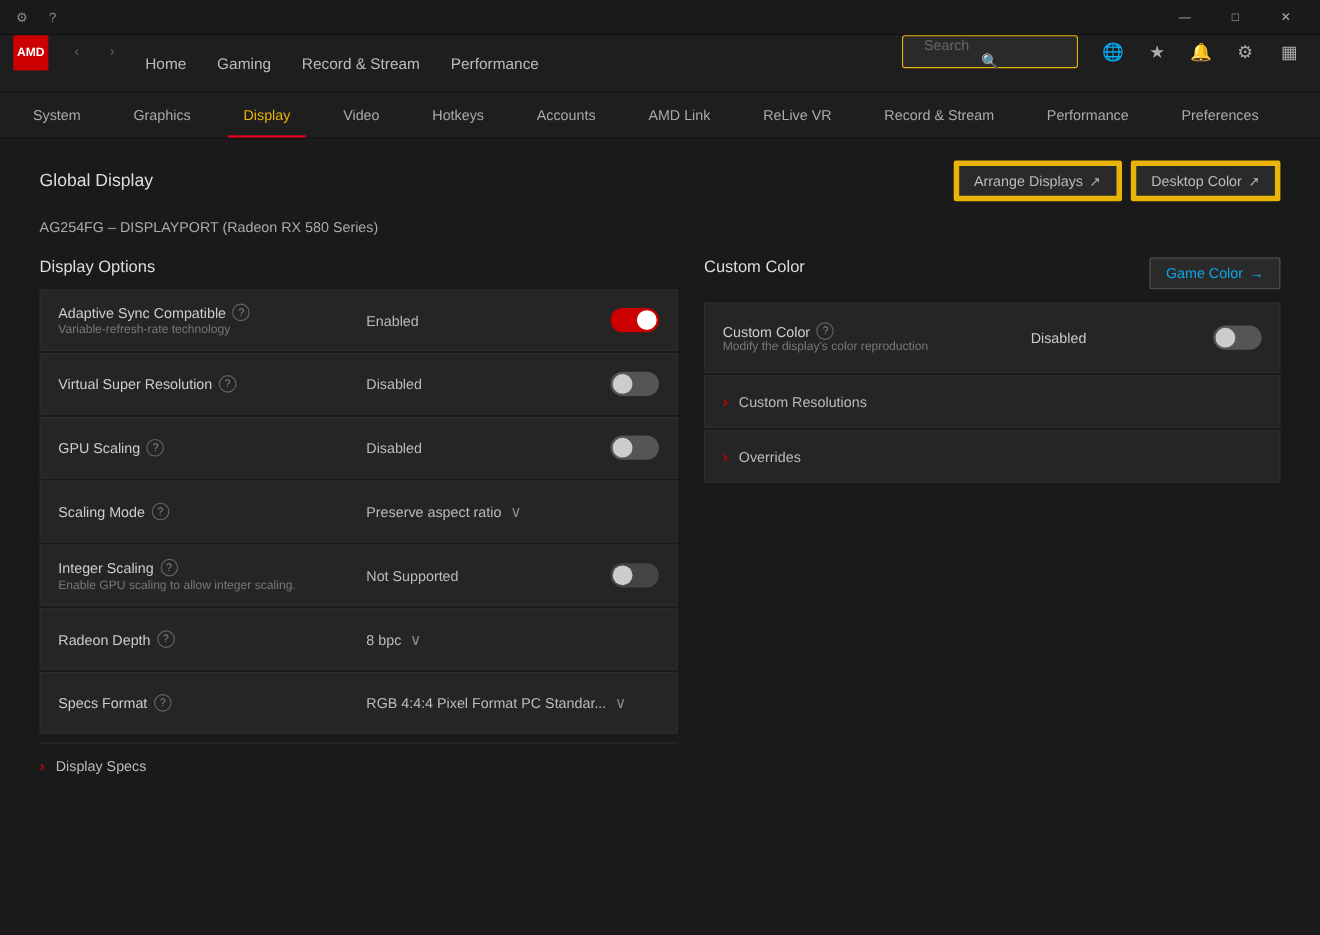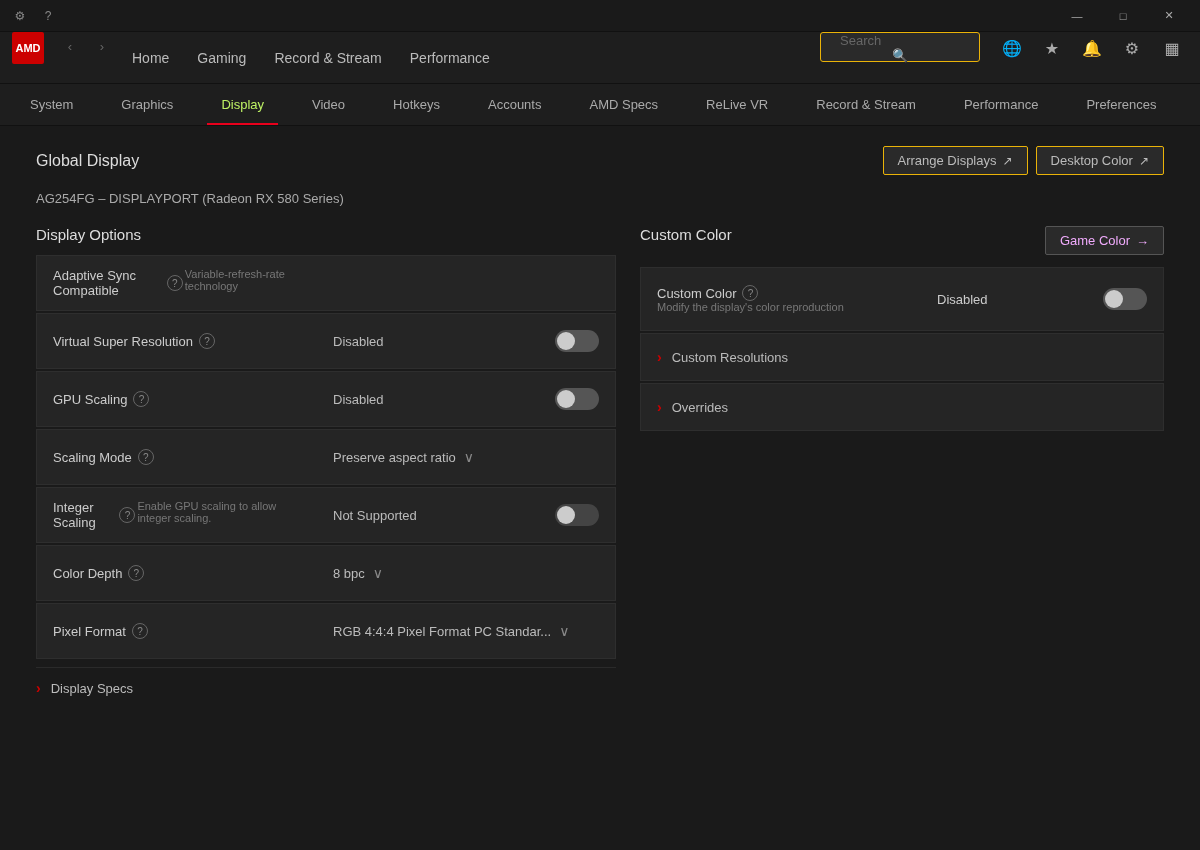--- a/index.html
+++ b/index.html
@@ -19,66 +19,66 @@
     .nav-link { color: #bbb; padding: 0 12px; height: 52px; display: flex; align-items: center; cursor: pointer; font-size: 14px; }
     .search-box { margin-left: auto; background: #2a2a2a; border: 1px solid #eab308; border-radius: 3px; display: flex; align-items: center; padding: 0 8px; height: 30px; width: 160px; flex-direction: column; }
     .search-box input { background: transparent; border: none; outline: none; color: #bbb; font-size: 13px; width: 120px; }
     .search-box input::placeholder { color: #666; }
     .nav-icons { display: flex; align-items: center; gap: 8px; margin-left: 12px; }
     .nav-icon-btn { width: 32px; height: 32px; display: flex; align-items: center; justify-content: center; color: #aaa; cursor: pointer; border-radius: 3px; font-size: 16px; }
 
     
     .tab-bar { background: #1e1e1e; height: 42px; display: flex; align-items: flex-end; padding: 0 16px; border-bottom: 1px solid #111; gap: 20px; }
     .tab { padding: 0 14px; height: 40px; display: flex; align-items: center; cursor: pointer; color: #aaa; font-size: 13px; border-bottom: 2px solid transparent; }
-    .tab.active { color: #bef264; border-bottom: 2px solid #e8001c; }
+    .tab.active { color: #eab308; border-bottom: 2px solid #e8001c; }
 
     
     .content { padding: 20px 36px; height: calc(850px - 32px - 52px - 42px); overflow-y: auto; }
 
     
     .global-display-header { display: flex; align-items: center; justify-content: space-between; margin-bottom: 16px; }
     .global-display-title { font-size: 16px; color: #ddd; font-weight: 400; }
     .header-buttons { display: flex; gap: 8px; }
-    .header-btn { background: #2a2a2a; border: 1px solid #eab308; color: #bbb; padding: 6px 14px; font-size: 13px; display: flex; align-items: center; gap: 6px; cursor: pointer; border-radius: 2px; }
+    .header-btn { background: #2a2a2a; border: 5px solid #eab308; color: #bbb; padding: 6px 14px; font-size: 13px; display: flex; align-items: center; gap: 6px; cursor: pointer; border-radius: 2px; }
 
     
     .monitor-label { color: #aaa; font-size: 13px; margin-bottom: 20px; }
 
     
     .two-col { display: flex; gap: 24px; }
     .left-col { flex: 0 0 580px; }
     .right-col { flex: 1; }
 
     
     .section-title { font-size: 15px; color: #ddd; margin-bottom: 12px; font-weight: 400; }
 
     
     .setting-row { display: flex; align-items: center; background: #252525; border: 1px solid #2e2e2e; margin-bottom: 2px; min-height: 56px; }
-    .setting-label-cell { flex: 0 0 280px; padding: 12px 16px; display: flex; flex-direction: row; gap: 2px; }
+    .setting-label-cell { flex: 0 0 280px; padding: 12px 16px; display: flex; flex-direction: column; gap: 2px; }
     .setting-label { color: #ccc; font-size: 13px; display: flex; align-items: center; gap: 6px; }
     .setting-sublabel { color: #777; font-size: 11px; }
     .setting-value-cell { flex: 1; padding: 12px 16px; display: flex; align-items: center; justify-content: space-between; color: #bbb; }
 
     
     .toggle { width: 44px; height: 22px; border-radius: 11px; background: #555; position: relative; cursor: pointer; flex-shrink: 0; }
     .toggle.on { background: #cc0000; }
     .toggle.disabled-state { background: #444; }
     .toggle::after { content: ''; position: absolute; width: 18px; height: 18px; background: #ccc; border-radius: 50%; top: 2px; left: 2px; transition: left 0.2s; }
     .toggle.on::after { left: 24px; background: #fff; }
 
     
     .dropdown-val { display: flex; align-items: center; gap: 8px; color: #bbb; cursor: pointer; }
     .dropdown-arrow { font-size: 14px; color: #888; }
 
     
     .help-icon { width: 16px; height: 16px; border: 1px solid #666; border-radius: 50%; display: inline-flex; align-items: center; justify-content: center; font-size: 10px; color: #888; cursor: pointer; flex-shrink: 0; }
 
     
     .custom-color-header { display: flex; align-items: center; justify-content: space-between; margin-bottom: 12px; }
-    .game-color-btn { background: #2a2a2a; border: 1px solid #555; color: #f0abfc; padding: 6px 14px; font-size: 13px; display: flex; align-items: center; gap: 6px; cursor: pointer; border-radius: 2px; }
+    .game-color-btn { background: #2a2a2a; border: 1px solid #555; color: #0ea5e9; padding: 6px 14px; font-size: 13px; display: flex; align-items: center; gap: 6px; cursor: pointer; border-radius: 2px; }
 
     .custom-color-row { display: flex; align-items: center; background: #252525; border: 1px solid #2e2e2e; margin-bottom: 2px; min-height: 64px; }
     .custom-color-label-cell { flex: 0 0 280px; padding: 12px 16px; }
     .custom-color-value-cell { flex: 1; padding: 12px 16px; display: flex; align-items: center; justify-content: space-between; }
 
     
     .expand-row { display: flex; align-items: center; background: #252525; border: 1px solid #2e2e2e; margin-bottom: 2px; min-height: 48px; padding: 0 16px; cursor: pointer; gap: 10px; color: #bbb; }
     .expand-chevron { color: #cc0000; font-size: 14px; font-weight: bold; }
 
     
@@ -128,21 +128,21 @@
   </div>
 </div>
 
 <div class="tab-bar">
   <div class="tab">System</div>
   <div class="tab">Graphics</div>
   <div class="tab active">Display</div>
   <div class="tab">Video</div>
   <div class="tab">Hotkeys</div>
   <div class="tab">Accounts</div>
-  <div class="tab">AMD Specs</div>
+  <div class="tab">AMD Link</div>
   <div class="tab">ReLive VR</div>
   <div class="tab">Record &amp; Stream</div>
   <div class="tab">Performance</div>
   <div class="tab">Preferences</div>
 </div>
 
 <div class="content">
 
   <div class="global-display-header">
     <div class="global-display-title">Global Display</div>
@@ -166,20 +166,24 @@
       <div class="section-title">Display Options</div>
 
       <div class="setting-row">
         <div class="setting-label-cell">
           <div class="setting-label">
             <span>Adaptive Sync Compatible</span>
             <span class="help-icon">?</span>
           </div>
           <div class="setting-sublabel">Variable-refresh-rate technology</div>
         </div>
+        <div class="setting-value-cell">
+          <span>Enabled</span>
+          <div class="toggle on"></div>
+        </div>
       </div>
 
       <div class="setting-row">
         <div class="setting-label-cell">
           <div class="setting-label">
             <span>Virtual Super Resolution</span>
             <span class="help-icon">?</span>
           </div>
         </div>
         <div class="setting-value-cell">
@@ -226,36 +230,36 @@
         </div>
         <div class="setting-value-cell">
           <span>Not Supported</span>
           <div class="toggle disabled-state"></div>
         </div>
       </div>
 
       <div class="setting-row">
         <div class="setting-label-cell">
           <div class="setting-label">
-            <span>Color Depth</span>
+            <span>Radeon Depth</span>
             <span class="help-icon">?</span>
           </div>
         </div>
         <div class="setting-value-cell">
           <div class="dropdown-val">
             <span>8 bpc</span>
             <span class="dropdown-arrow">∨</span>
           </div>
         </div>
       </div>
 
       <div class="setting-row">
         <div class="setting-label-cell">
           <div class="setting-label">
-            <span>Pixel Format</span>
+            <span>Specs Format</span>
             <span class="help-icon">?</span>
           </div>
         </div>
         <div class="setting-value-cell">
           <div class="dropdown-val">
             <span>RGB 4:4:4 Pixel Format PC Standar...</span>
             <span class="dropdown-arrow">∨</span>
           </div>
         </div>
       </div>

